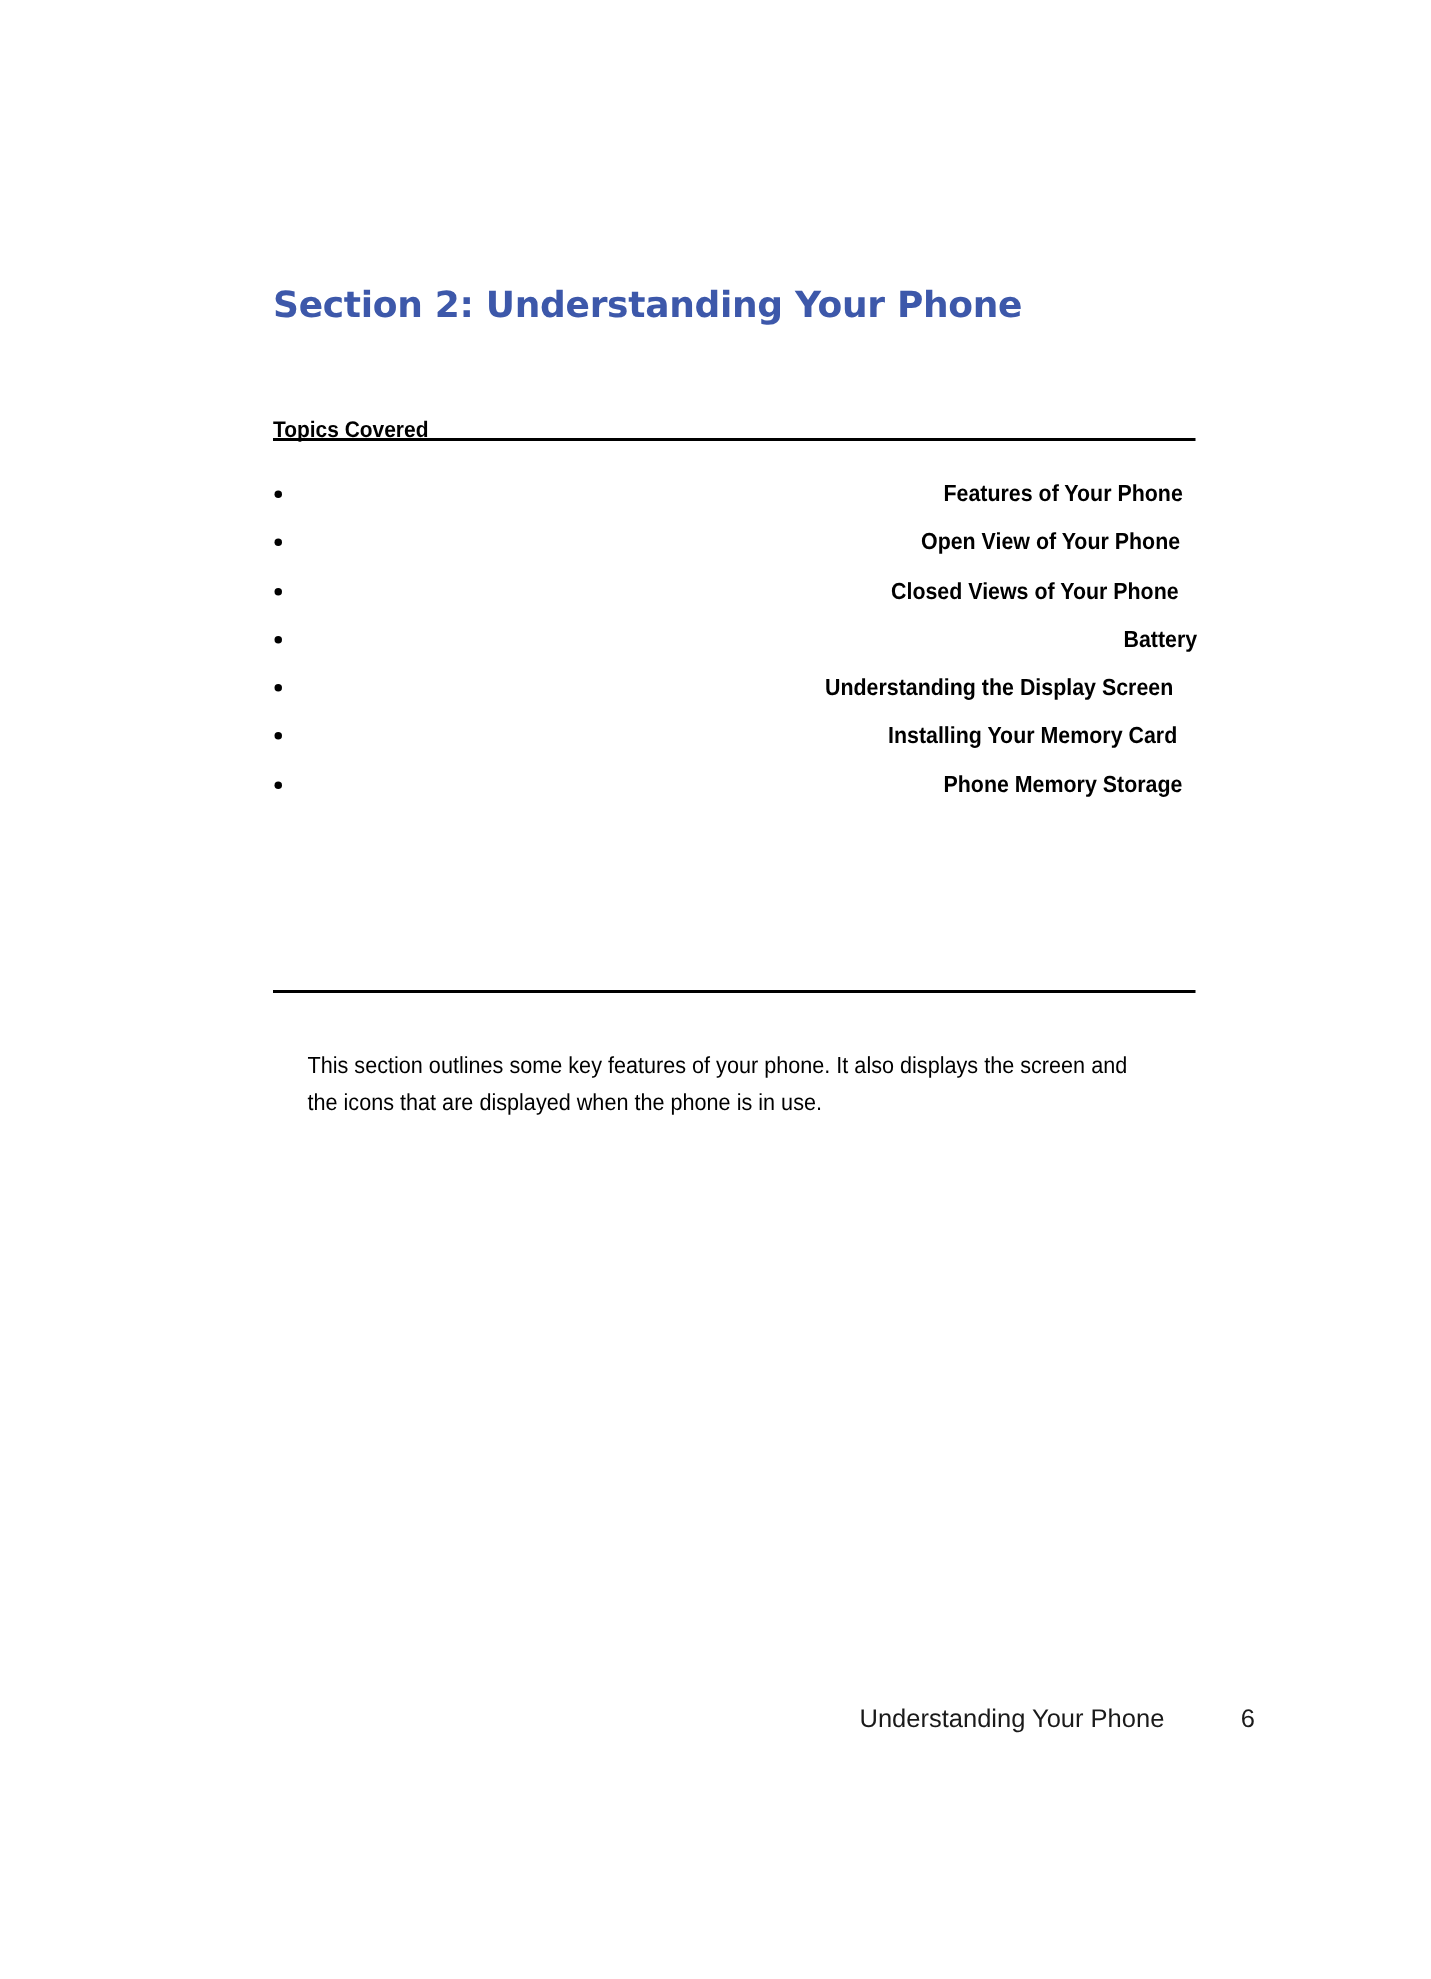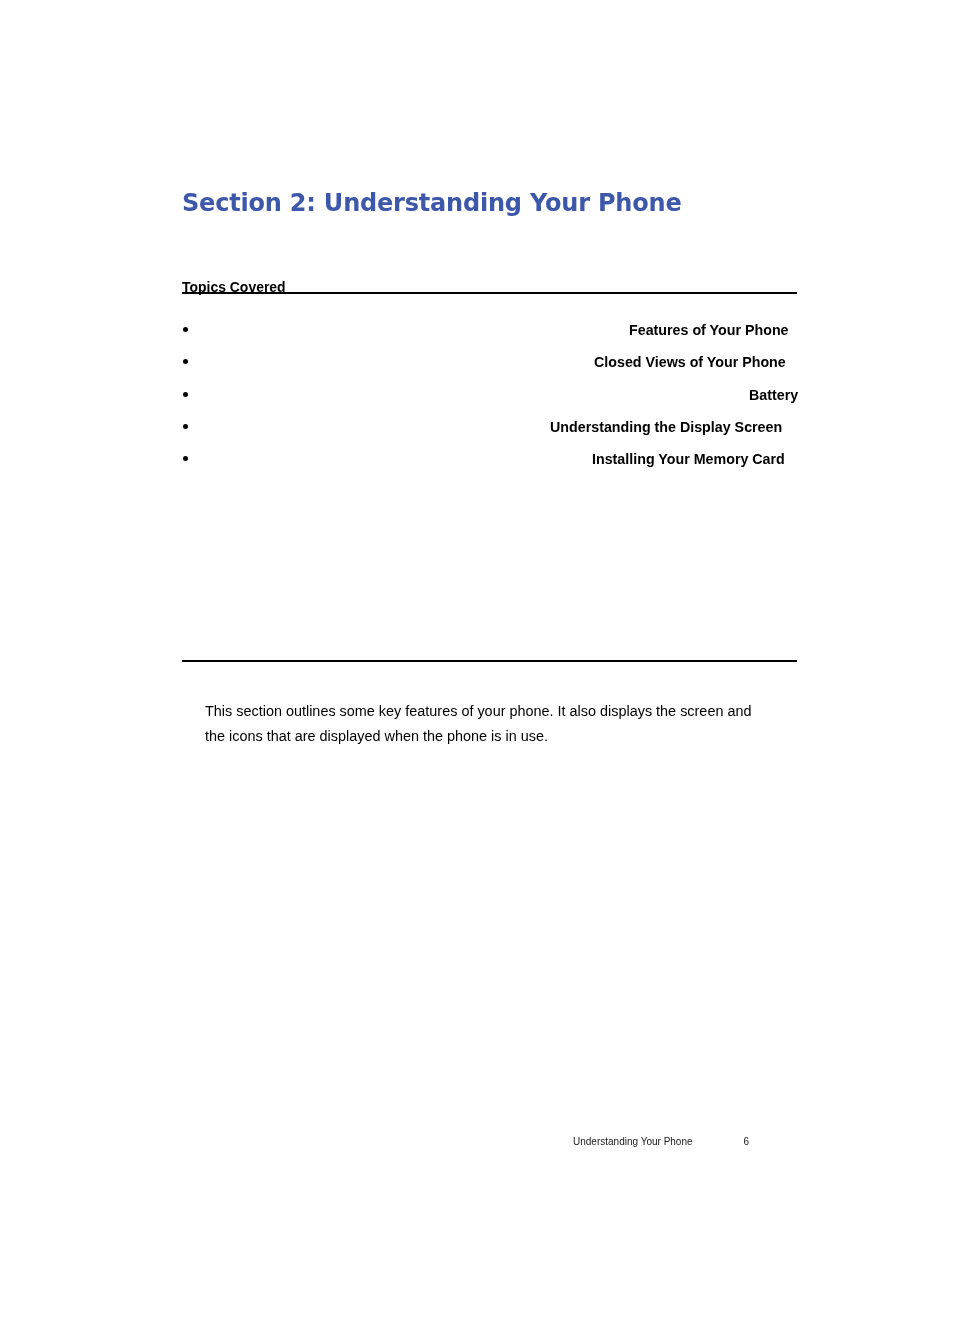--- a/index.html
+++ b/index.html
@@ -121,21 +121,21 @@
   }
 
   
   .footer {
     position: absolute;
     left: 573px;
     top: 1136px;
     display: flex;
     align-items: center;
     font-family: "Liberation Sans", sans-serif;
-    font-size: 10px;
+    font-size: 17px;
     color: #1a1a1a;
     white-space: nowrap;
     gap: 19px;
   }
   .footer-title {
     display: inline-block;
   }
   .footer-page-number {
     display: inline-block;
     margin-left: 32px;
@@ -152,33 +152,41 @@
 
   <div class="rule rule-top"></div>
 
   <ul class="topic-list">
     <li class="topic-item">
       <span class="topic-bullet"></span>
       <span class="topic-label">Features of Your Phone</span>
     </li>
     <li class="topic-item">
       <span class="topic-bullet"></span>
+      <span class="topic-label">Open View of Your Phone</span>
+    </li>
+    <li class="topic-item">
+      <span class="topic-bullet"></span>
       <span class="topic-label">Closed Views of Your Phone</span>
     </li>
     <li class="topic-item">
       <span class="topic-bullet"></span>
       <span class="topic-label">Battery</span>
     </li>
     <li class="topic-item">
       <span class="topic-bullet"></span>
       <span class="topic-label">Understanding the Display Screen</span>
     </li>
     <li class="topic-item">
       <span class="topic-bullet"></span>
       <span class="topic-label">Installing Your Memory Card</span>
+    </li>
+    <li class="topic-item">
+      <span class="topic-bullet"></span>
+      <span class="topic-label">Phone Memory Storage</span>
     </li>
   </ul>
 
   <div class="rule rule-bottom"></div>
 
   <p class="intro-paragraph">This section outlines some key features of your phone. It also displays the screen and the icons that are displayed when the phone is in use.</p>
 
   <div class="footer">
     <span class="footer-title">Understanding Your Phone</span>
     <span class="footer-page-number">6</span>

